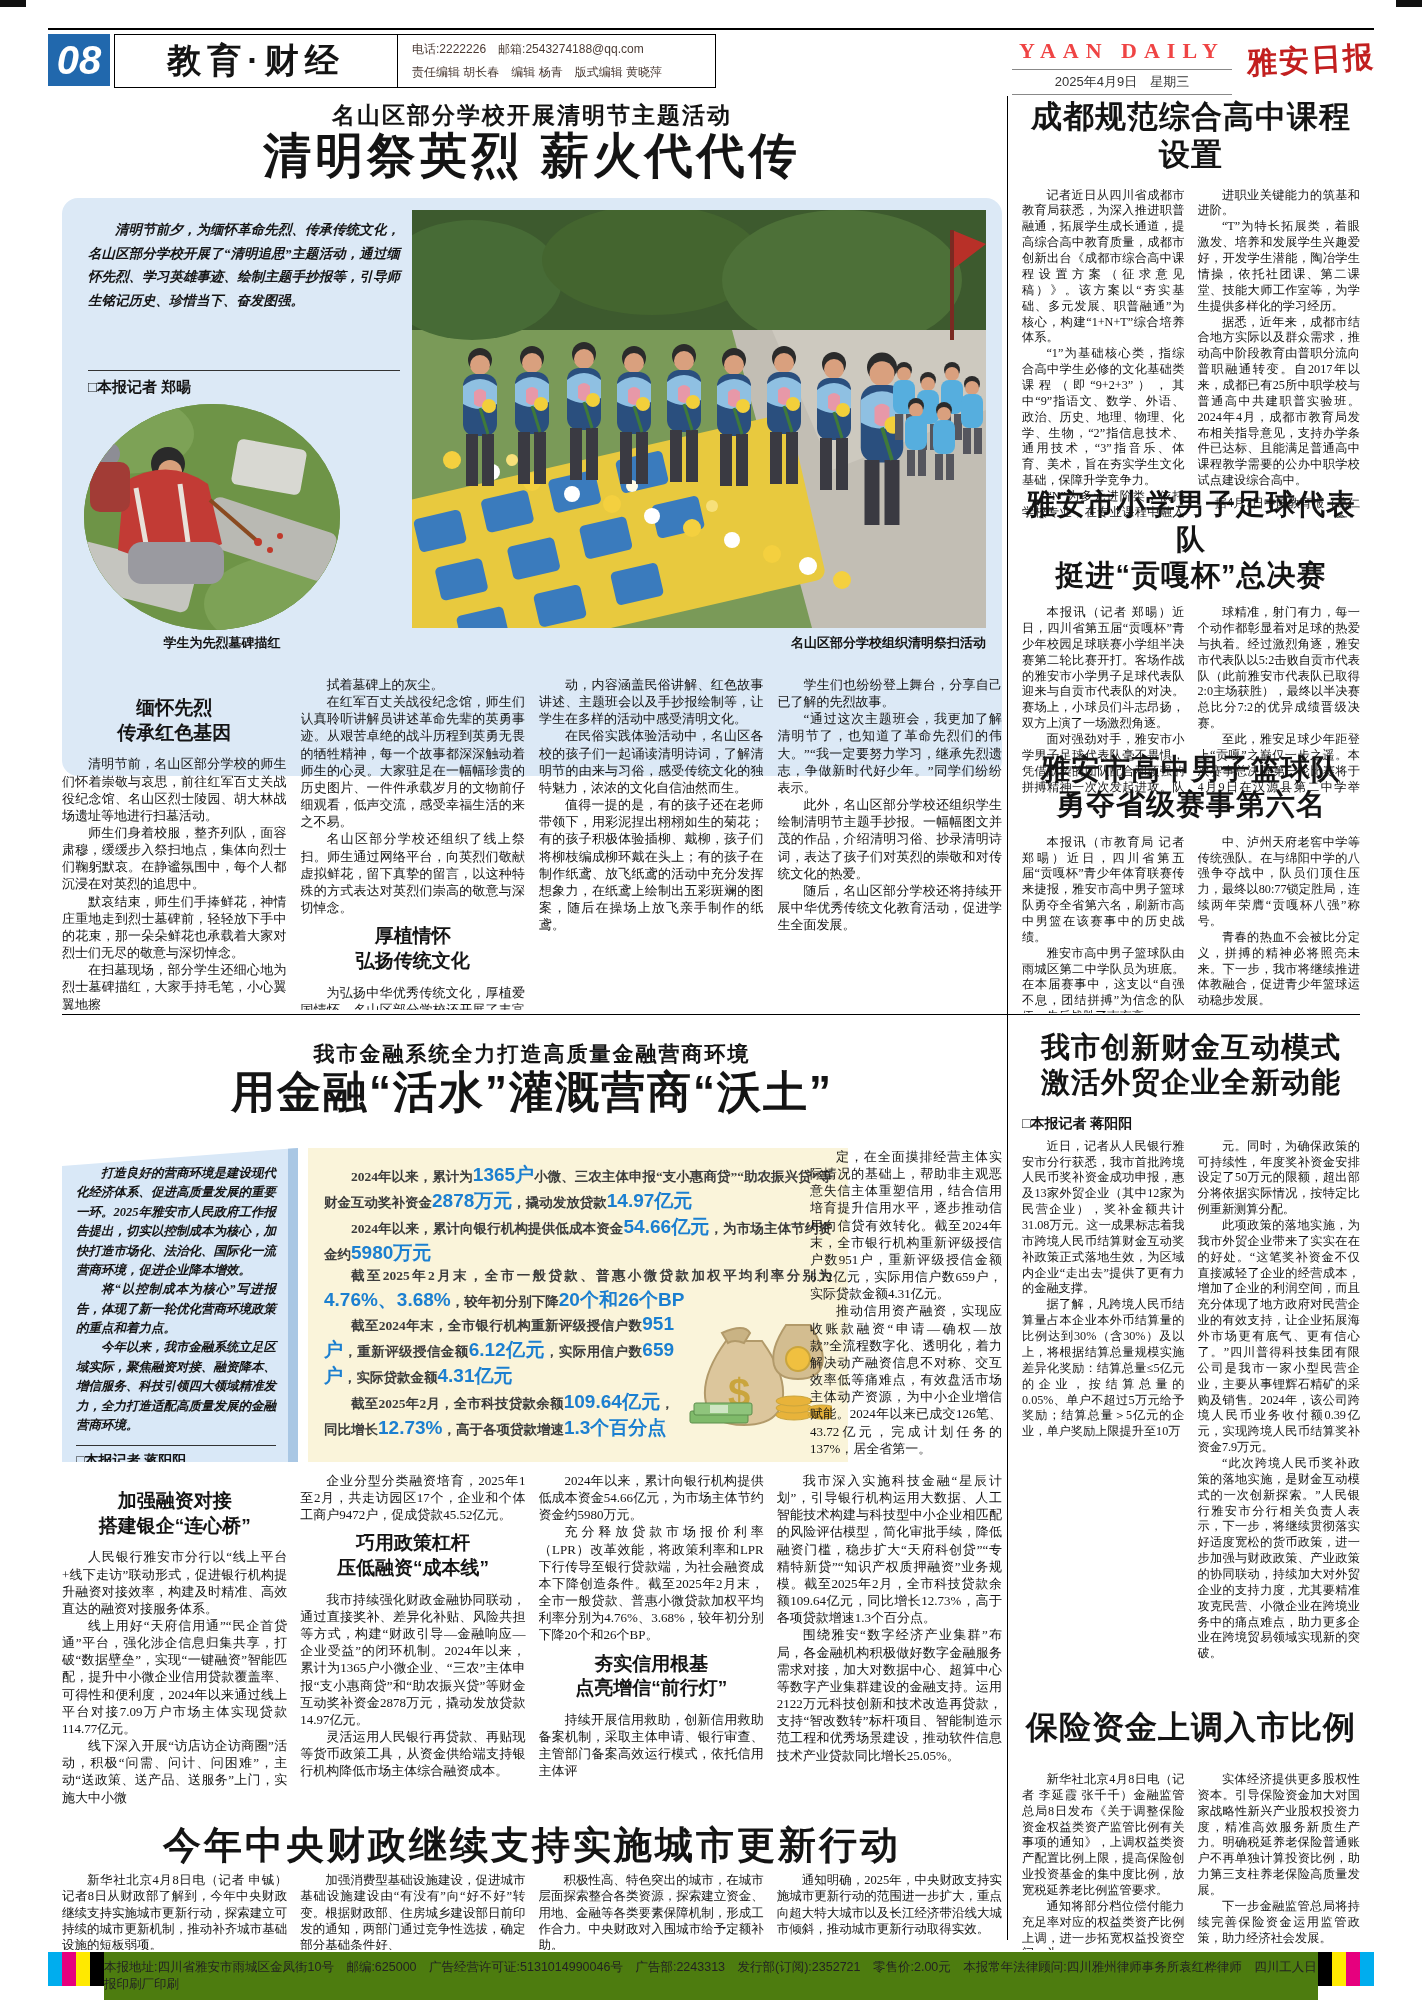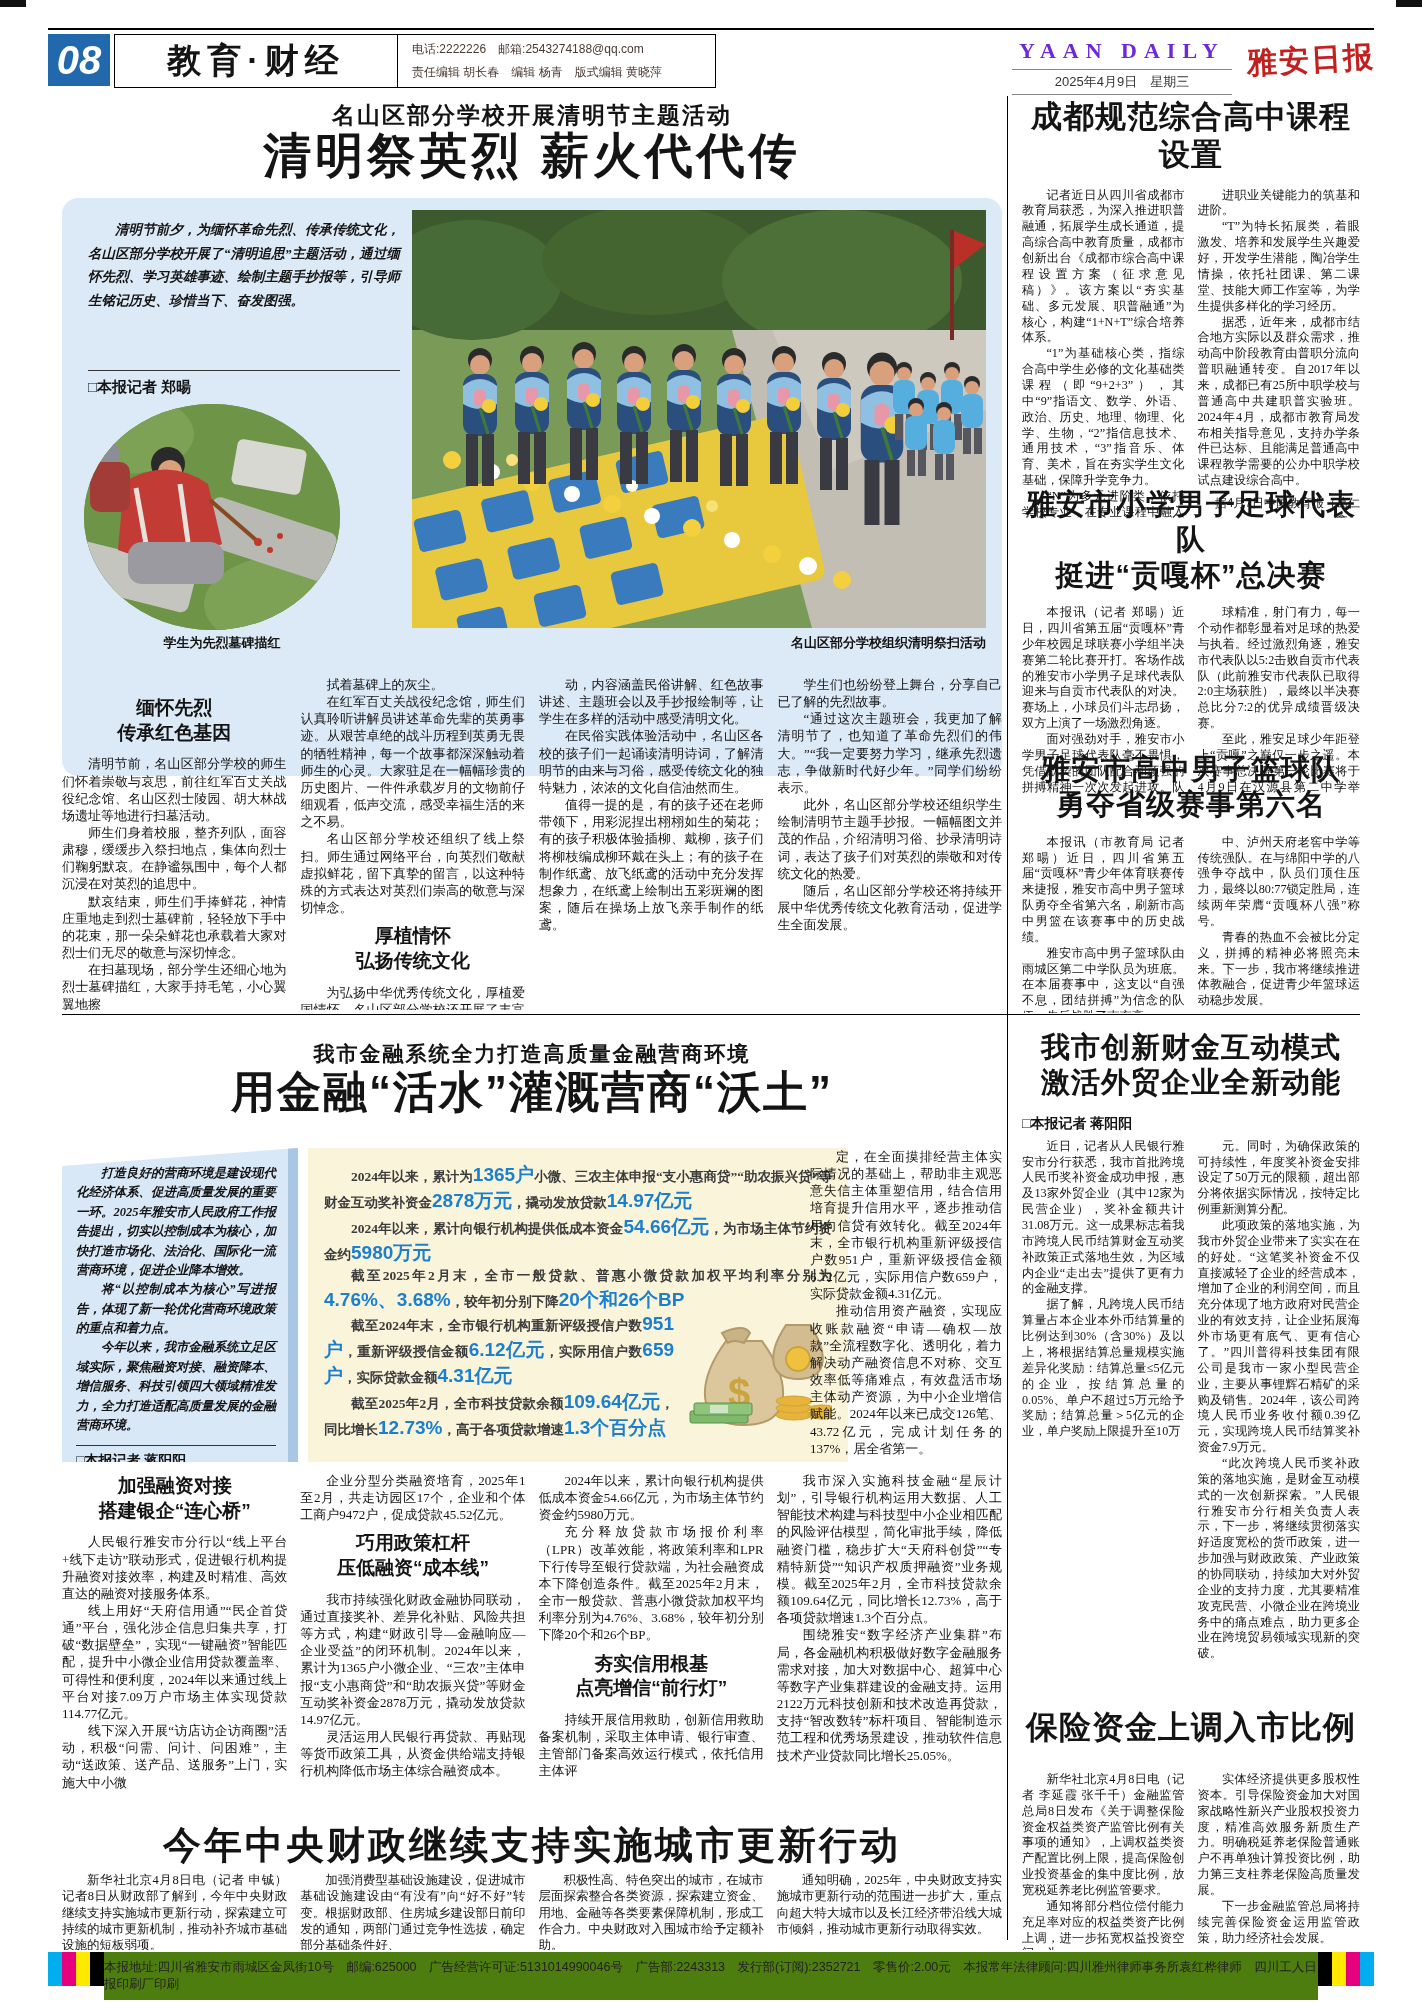--- a/index.html
+++ b/index.html
@@ -11,21 +11,21 @@
   
   .top-rule{position:absolute;left:48px;right:48px;top:28px;height:2px;background:#000;}
   .pagenum{position:absolute;left:48px;top:34px;width:62px;height:52px;background:#2168ad;color:#fff;
            font:700 40px/52px "Liberation Sans",sans-serif;text-align:center;font-style:italic;}
   .section-box{position:absolute;left:114px;top:34px;width:600px;height:52px;border:1px solid #000;display:flex;}
   .section-name{width:282px;display:flex;align-items:center;justify-content:center;border-right:1px solid #000;
                 font:900 34px "Liberation Sans",sans-serif;letter-spacing:6px;}
   .contact{flex:1;display:flex;flex-direction:column;justify-content:center;padding:4px 14px;
            font:12px/1.9 "Liberation Sans",sans-serif;color:#4a3a33;}
   .mh-right{position:absolute;right:190px;top:38px;width:220px;text-align:center;}
-  .daily{font:600 22px "Liberation Serif",serif;letter-spacing:7px;color:#6d28d9;}
+  .daily{font:600 22px "Liberation Serif",serif;letter-spacing:7px;color:#ef4444;}
   .dateline{margin-top:5px;border-top:1px solid #888;border-bottom:1px solid #888;padding:3px 0;
             font:13px "Liberation Sans",sans-serif;color:#333;}
   .paper-logo{position:absolute;right:46px;top:34px;width:130px;text-align:center;color:#c21f1f;
               font:900 30px/52px "DejaVu Serif",serif;transform:rotate(-3deg);letter-spacing:2px;}
 
   
   .vdiv{position:absolute;left:1007px;top:96px;width:1px;height:1844px;background:#000;}
   .hmid{position:absolute;left:62px;top:1014px;width:1298px;height:1px;background:#000;}
 
   .para{margin:0;text-indent:2em;text-align:justify;}
@@ -389,21 +389,21 @@
     <div class="f-colA body-text">
       <div>
           <p class="para">定，在全面摸排经营主体实际情况的基础上，帮助非主观恶意失信主体重塑信用，结合信用培育提升信用水平，逐步推动信用向信贷有效转化。截至2024年末，全市银行机构重新评级授信户数951户，重新评级授信金额6.12亿元，实际用信户数659户，实际贷款金额4.31亿元。</p>
           <p class="para">推动信用资产融资，实现应收账款融资“申请—确权—放款”全流程数字化、透明化，着力解决动产融资信息不对称、交互效率低等痛难点，有效盘活市场主体动产资源，为中小企业增信赋能。2024年以来已成交126笔、43.72亿元，完成计划任务的137%，居全省第一。</p>
         </div>
 
     </div>
   </div>
   <div class="f-bottom cols body-text">
     <div class="col">
-      <div class="subhead" style="margin-top:2px">加强融资对接
+      <div class="subhead" style="margin-top:17px">加强融资对接
 搭建银企“连心桥”</div>
       <div>
           <p class="para">人民银行雅安市分行以“线上平台+线下走访”联动形式，促进银行机构提升融资对接效率，构建及时精准、高效直达的融资对接服务体系。</p>
           <p class="para">线上用好“天府信用通”“民企首贷通”平台，强化涉企信息归集共享，打破“数据壁垒”，实现“一键融资”智能匹配，提升中小微企业信用贷款覆盖率、可得性和便利度，2024年以来通过线上平台对接7.09万户市场主体实现贷款114.77亿元。</p>
           <p class="para">线下深入开展“访店访企访商圈”活动，积极“问需、问计、问困难”，主动“送政策、送产品、送服务”上门，实施大中小微</p>
         </div>
     </div>
     <div class="col">
       <div>
           <p class="para">企业分型分类融资培育，2025年1至2月，共走访园区17个，企业和个体工商户9472户，促成贷款45.52亿元。</p>

